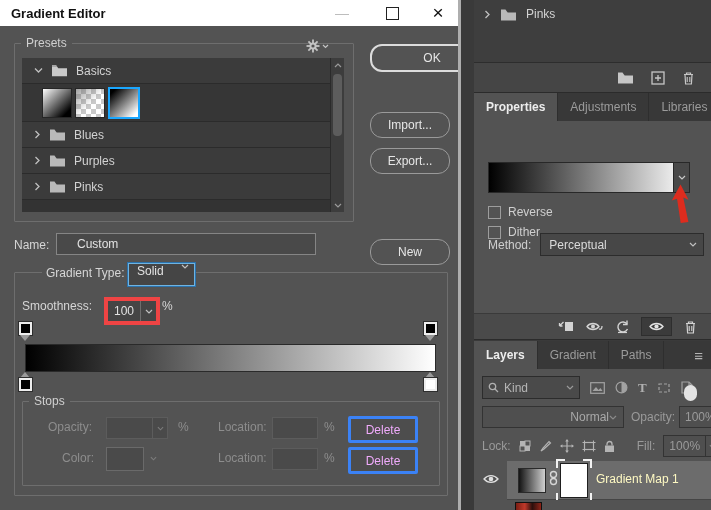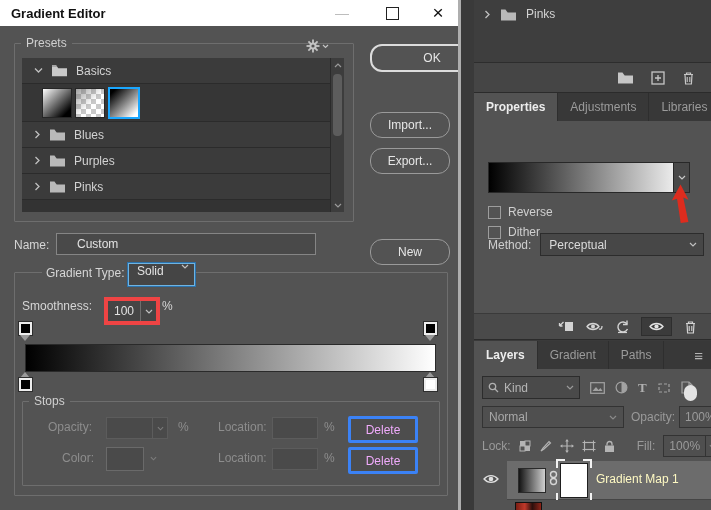--- a/index.html
+++ b/index.html
@@ -123,21 +123,21 @@
   #layers-tabs{top:341px;}
   #layers-body{left:13px;top:369px;width:237px;height:141px;background:#535353;}
   #filter-row{position:absolute;left:8px;top:7px;display:flex;align-items:center;gap:10px;}
   #kind-dd{width:86px;height:21px;background:#4a4a4a;border:1px solid #2c2c2c;display:flex;align-items:center;
            gap:5px;padding:0 5px;color:#b5b5b5;}
   #kind-dd .cvr{margin-left:auto;}
   .ficon{opacity:.85;}
   #pin{position:absolute;right:-4px;top:9px;width:13px;height:16px;background:#e4e4e4;border-radius:7px 7px 7px 7px;}
   #blend-row{position:absolute;left:8px;top:37px;display:flex;align-items:center;color:#9a9a9a;}
   #blend-dd{width:128px;height:20px;background:#4f4f4f;border:1px solid #333;display:flex;align-items:center;
-            justify-content:space-between;padding:0 6px;color:#a8a8a8;}
+            justify-content:flex-end;padding:0 6px;color:#a8a8a8;}
   .pctbox{height:20px;background:#4f4f4f;border:1px solid #333;display:flex;align-items:stretch;color:#9a9a9a;}
   .pctbox .val{display:flex;align-items:center;padding:0 5px;}
   .pctbox .cv{width:13px;border-left:1px solid #333;display:flex;align-items:center;justify-content:center;}
   #lock-row{position:absolute;left:8px;top:66px;display:flex;align-items:center;gap:8px;color:#9a9a9a;}
   #layer-row{position:absolute;left:0;top:92px;width:237px;height:38px;background:#535353;}
   #layer-hl{position:absolute;left:33px;top:0;width:204px;height:38px;background:#6c6c6c;border-bottom:1px solid #454545;}
   #layer-eye{position:absolute;left:9px;top:12px;}
   #l-thumb{position:absolute;left:44px;top:7px;width:26px;height:23px;
            background:linear-gradient(to right,#141414,#cfcfcf);border:1px solid #2a2a2a;}
   #l-link{position:absolute;left:75px;top:9px;color:#d6d6d6;}

